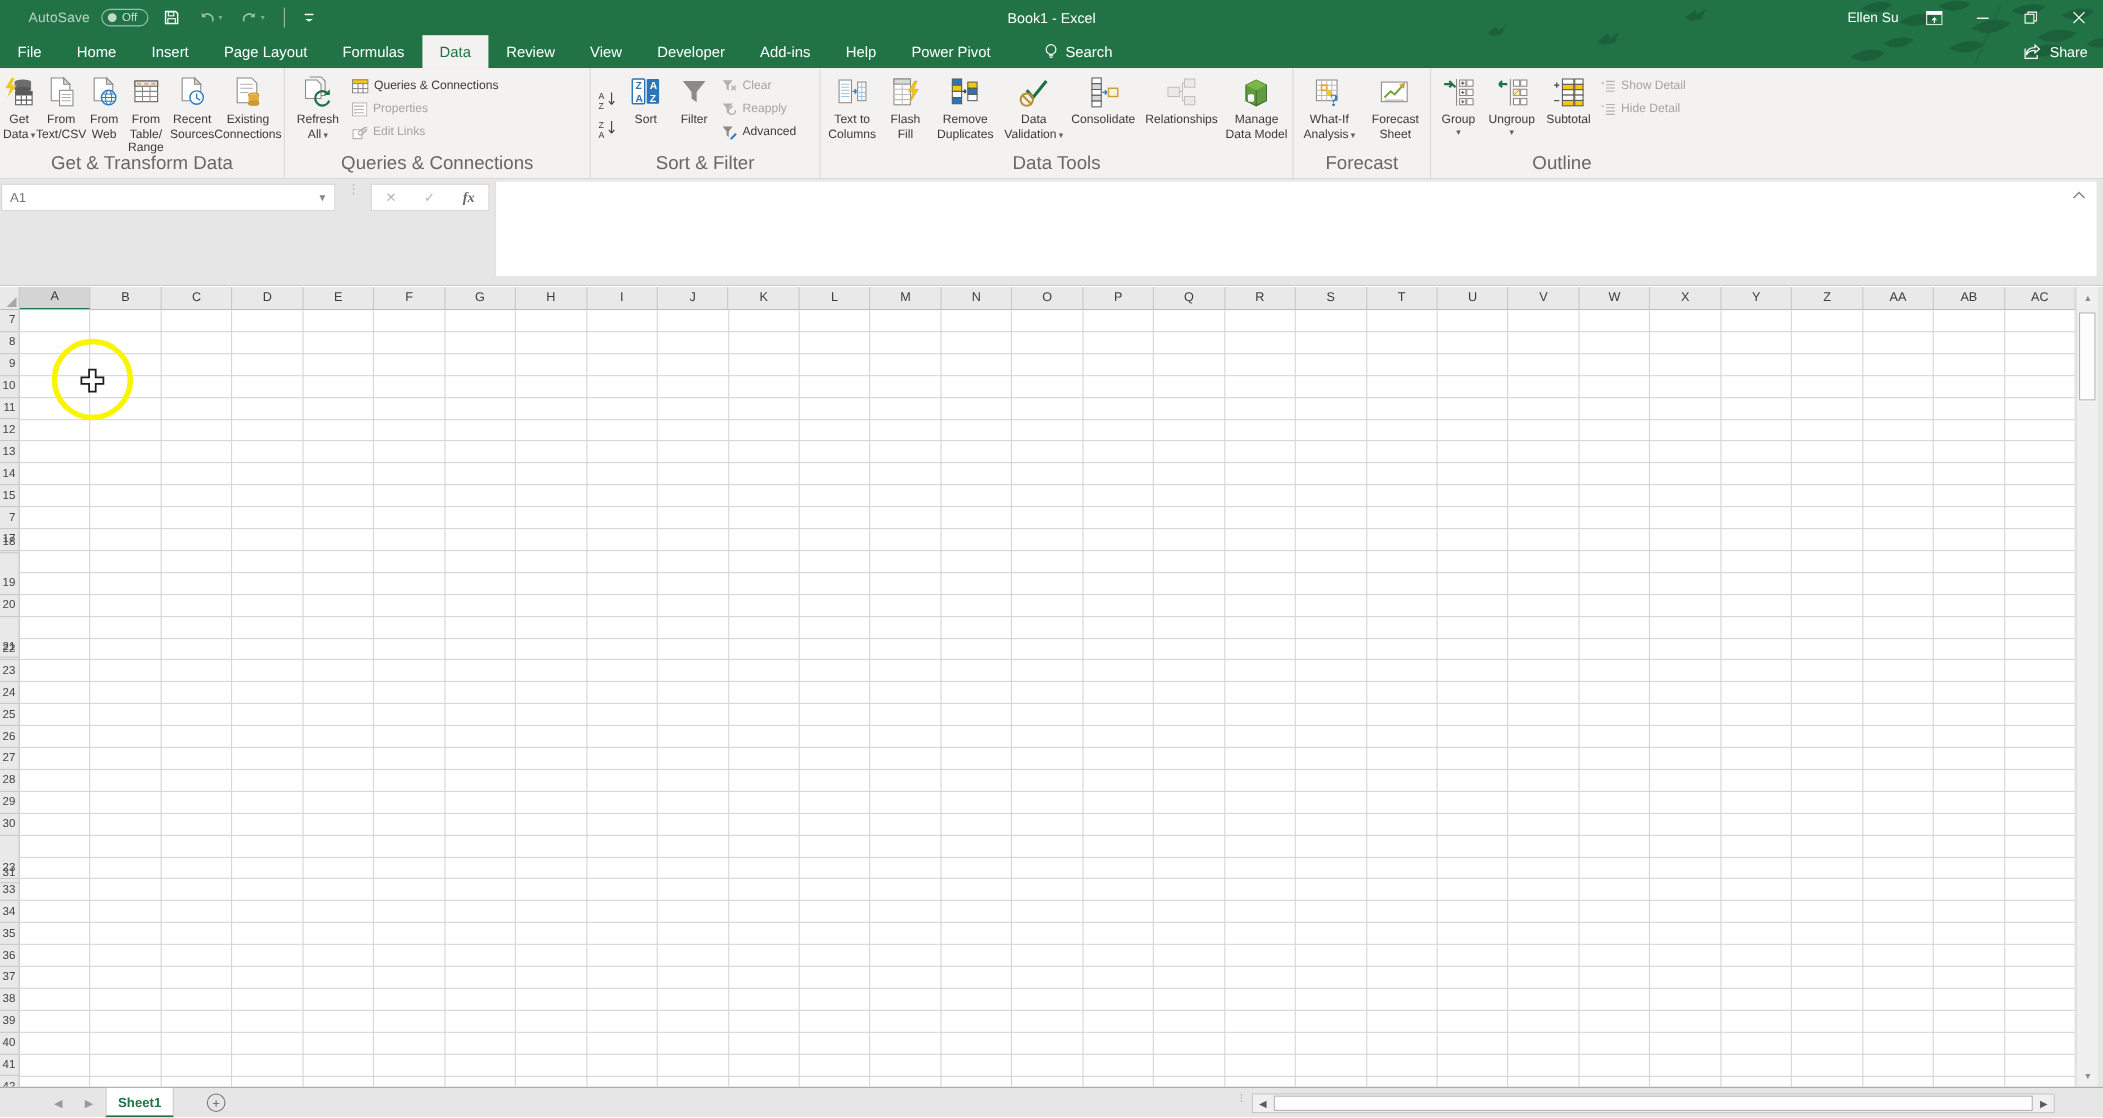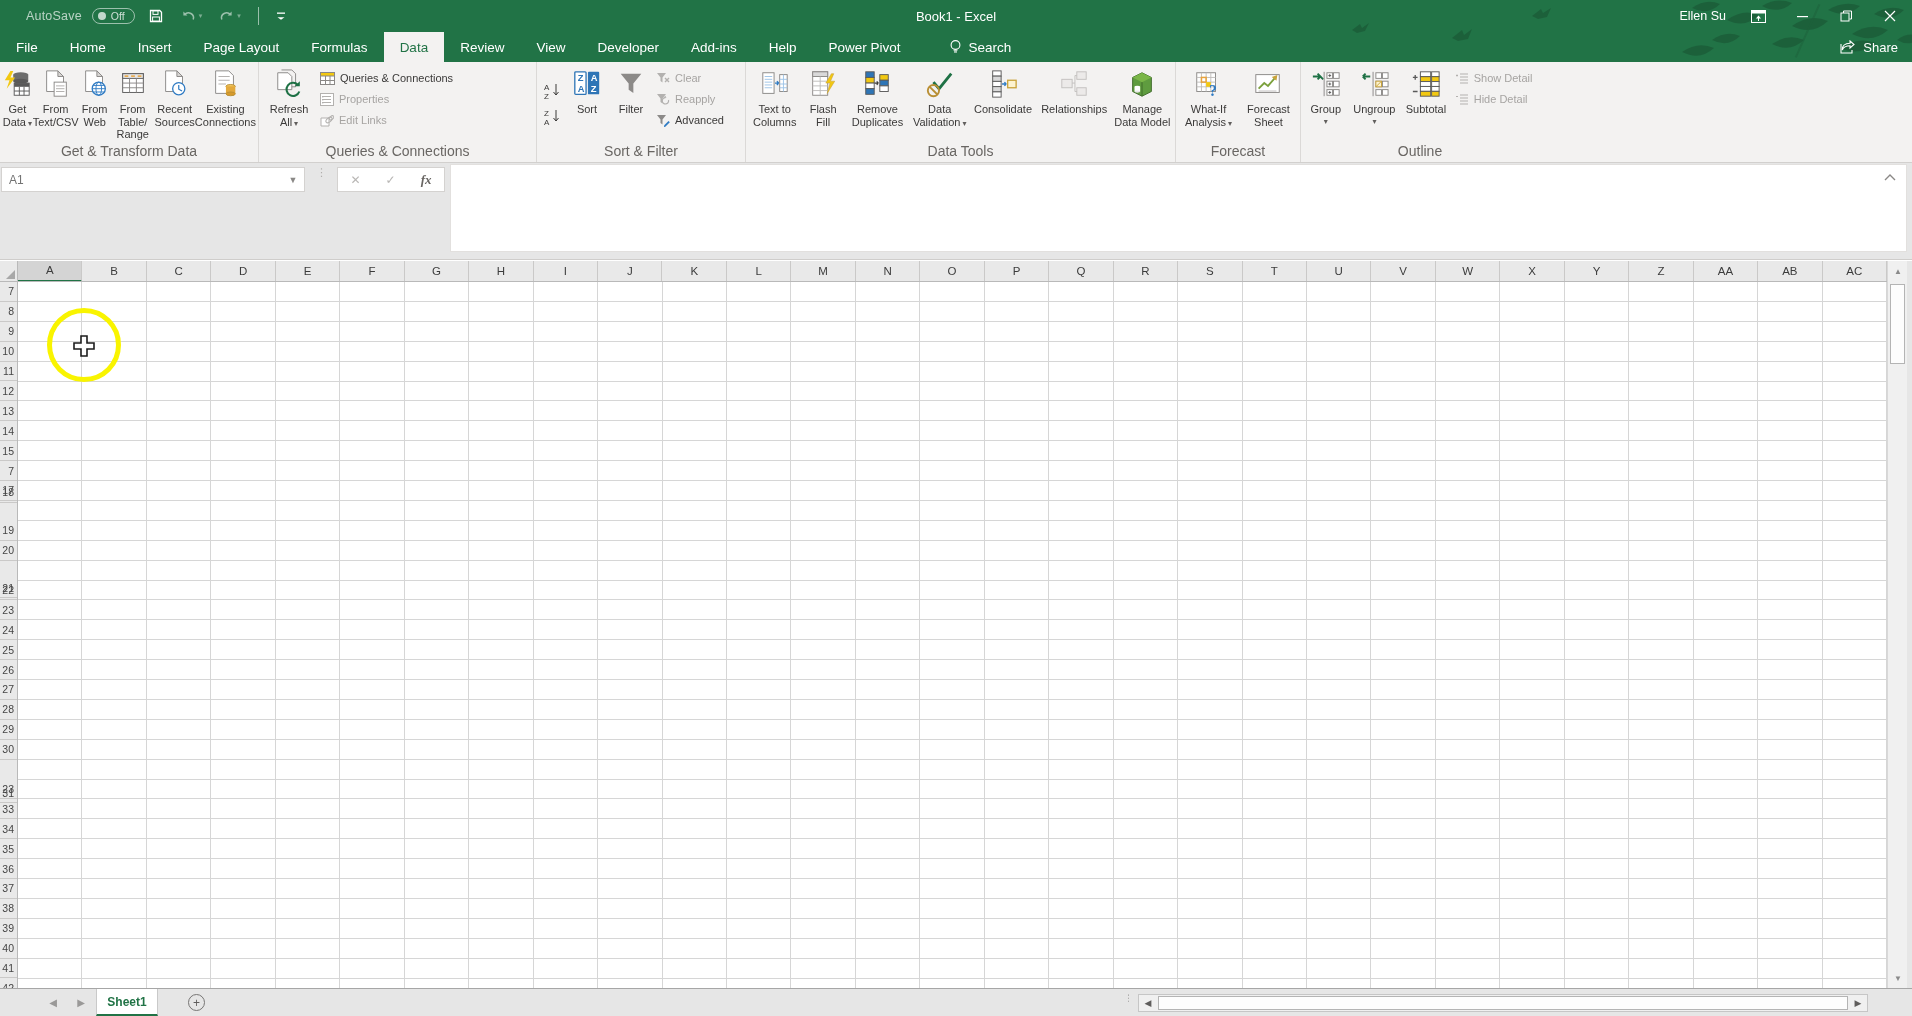--- a/index.html
+++ b/index.html
@@ -28,21 +28,21 @@
   .mtab { display:flex; align-items:center; padding:0 16px; cursor:default; white-space:nowrap; }
   .mtab.active { background:#f3f2f1; color:#217346; }
   #search-tab { display:flex; align-items:center; gap:7px; margin-left:22px; padding:0 10px; }
   #share-btn { position:absolute; right:14px; top:32px; height:30px; display:flex; align-items:center; gap:7px; color:#fff; font-size:13px; }
 
   
   #ribbon { position:absolute; left:0; top:62px; width:1912px; height:101px; background:#f3f2f1; border-bottom:1px solid #d2d0ce; }
   #groups { position:absolute; left:0; top:0; height:100px; display:flex; }
   .grp { position:relative; height:100px; border-right:1px solid #dbd9d7; padding-top:3px; }
   .grp-body { display:flex; align-items:stretch; height:78px; padding:0 2px; }
-  .grp-label { position:absolute; left:0; right:0; bottom:3px; text-align:center; font-size:14px; color:#696663; white-space:nowrap; }
+  .grp-label { position:absolute; left:0; right:0; bottom:3px; text-align:center; font-size:17px; color:#696663; white-space:nowrap; }
   .bigbtn { display:flex; flex-direction:column; align-items:center; padding-top:2px; }
   .bigbtn .bicon { height:34px; display:flex; align-items:center; justify-content:center; }
   .bigbtn .lbl { font-size:11px; line-height:12.5px; text-align:center; color:#3b3a39; margin-top:2px; }
   .caret::after { content:"▾"; font-size:8px; color:#605e5c; margin-left:2px; }
   .caret.block { display:block; line-height:8px; }
   .caret.block::after { margin-left:0; }
   .smallcol { display:flex; flex-direction:column; justify-content:flex-start; padding-top:4px; gap:3px; }
   .smallbtn { display:flex; align-items:center; gap:5px; height:18px; font-size:11px; color:#3b3a39; white-space:nowrap; padding:0 3px; }
   .dis { color:#a6a4a2 !important; }
   .tinystack { display:flex; flex-direction:column; justify-content:center; gap:4px; padding:0 2px; }

